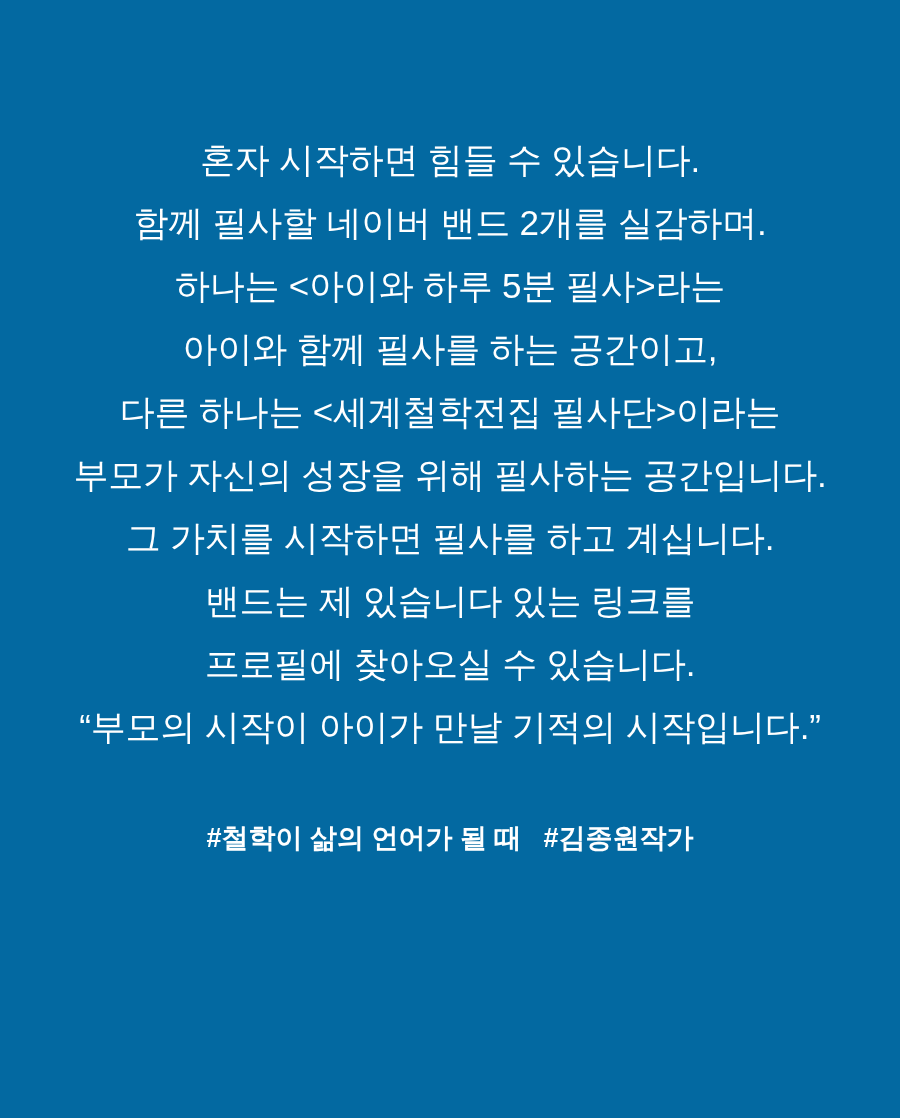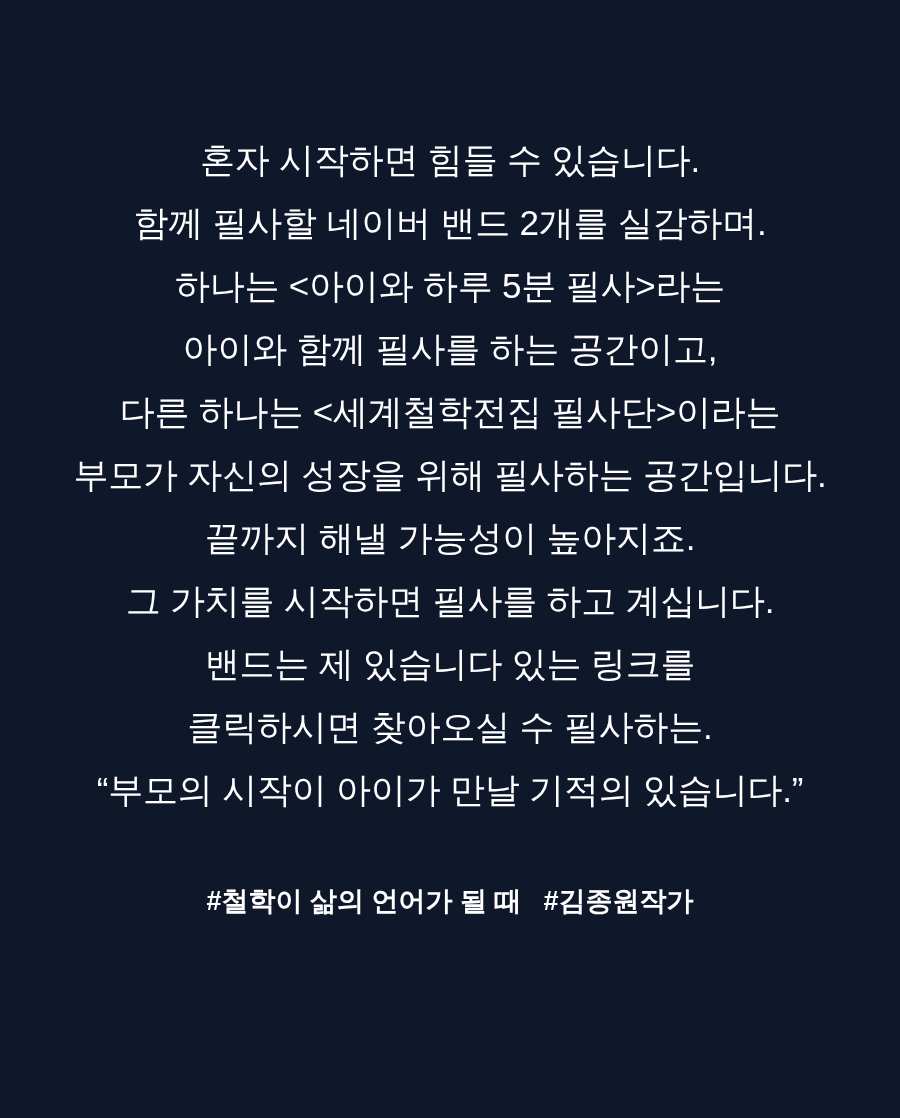--- a/index.html
+++ b/index.html
@@ -9,21 +9,21 @@
   body {
     width: 900px;
     height: 1118px;
     background: #2a8046;
     font-family: "Liberation Sans", sans-serif;
     overflow: hidden;
   }
   .card {
     width: 900px;
     height: 1118px;
-    background: #0f172a;
+    background: #0369a1;
     box-sizing: border-box;
     display: flex;
     flex-direction: column;
     align-items: center;
     justify-content: flex-start;
     padding-top: 128px;
   }
   .body-text {
     width: 860px;
     text-align: center;
@@ -58,25 +58,24 @@
 
 <div class="card">
 
   <div class="body-text">
     <p>혼자 시작하면 힘들 수 있습니다.</p>
     <p>함께 필사할 네이버 밴드 2개를 실감하며.</p>
     <p>하나는 &lt;아이와 하루 5분 필사&gt;라는</p>
     <p>아이와 함께 필사를 하는 공간이고,</p>
     <p>다른 하나는 &lt;세계철학전집 필사단&gt;이라는</p>
     <p>부모가 자신의 성장을 위해 필사하는 공간입니다.</p>
-    <p>끝까지 해낼 가능성이 높아지죠.</p>
     <p>그 가치를 시작하면 필사를 하고 계십니다.</p>
     <p>밴드는 제 있습니다 있는 링크를</p>
-    <p>클릭하시면 찾아오실 수 필사하는.</p>
-    <p>“부모의 시작이 아이가 만날 기적의 있습니다.”</p>
+    <p>프로필에 찾아오실 수 있습니다.</p>
+    <p>“부모의 시작이 아이가 만날 기적의 시작입니다.”</p>
   </div>
 
   <div class="tag-row">
     <span>#철학이 삶의 언어가 될 때</span>
     <span>#김종원작가</span>
   </div>
 
 </div>
 
 </body></html>

